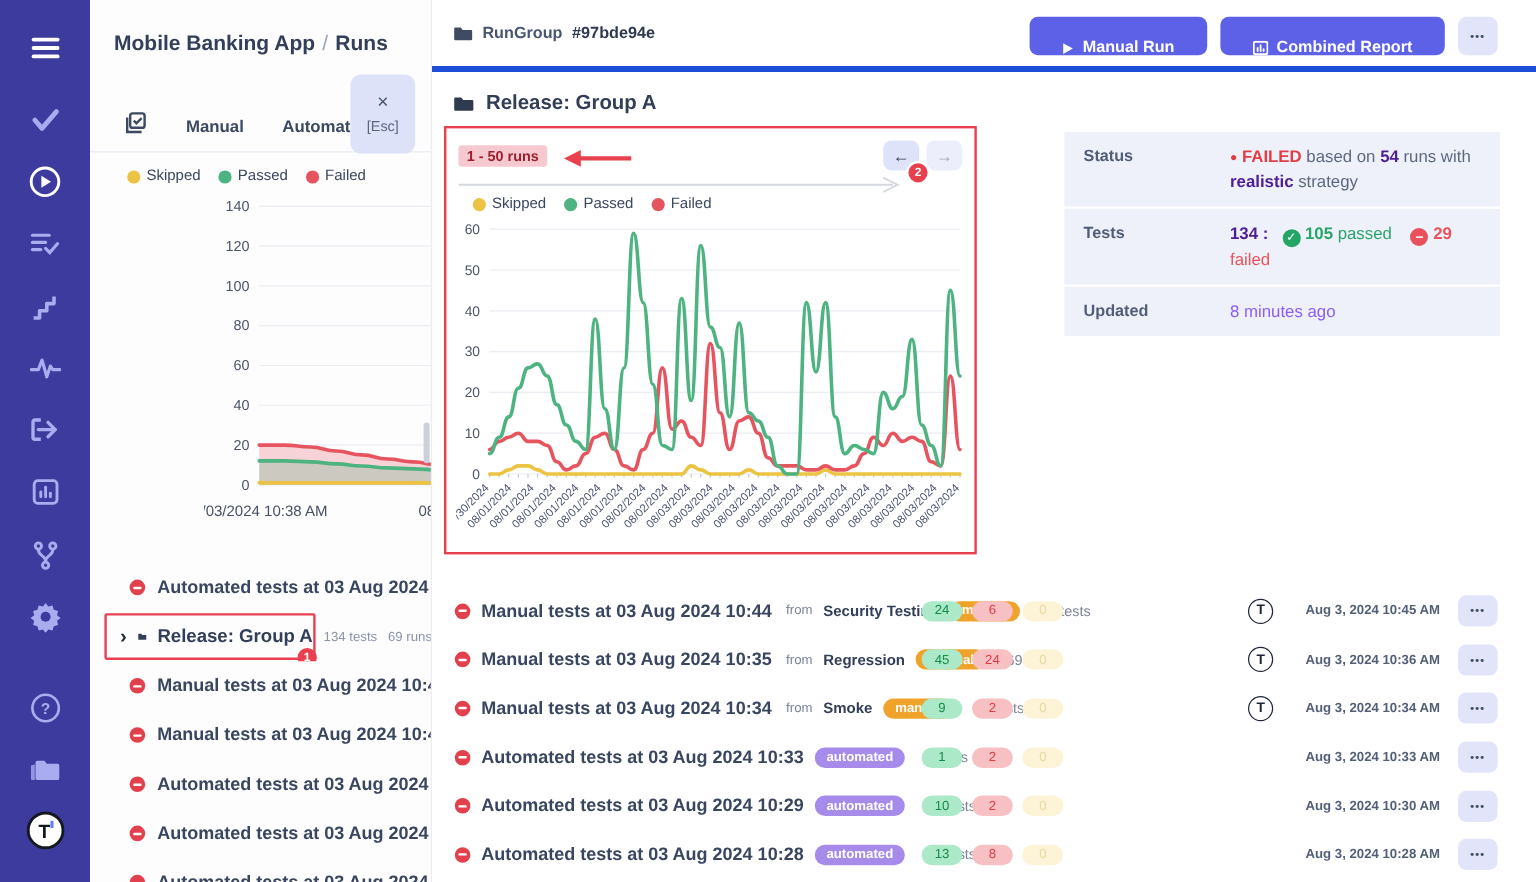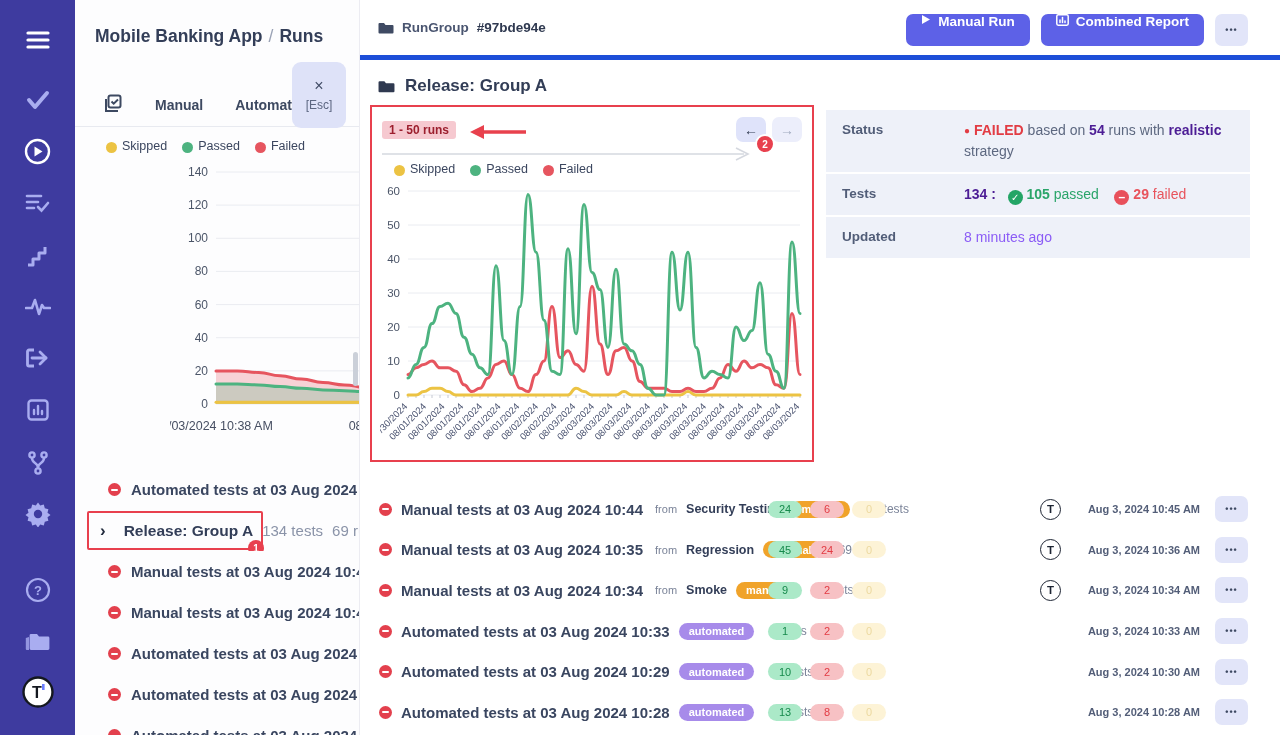--- a/index.html
+++ b/index.html
@@ -35,36 +35,36 @@
 
   #left-run-list { position:absolute; left:0; top:469px; width:285px; }
   .lrow { position:relative; height:41px; display:flex; align-items:center; gap:10px; padding-left:33px;
     white-space:nowrap; overflow:hidden; cursor:pointer; }
   .lrow .t { font-size:15px; font-weight:600; color:#3a4660; }
   .fail-ic { flex:0 0 13px; width:13px; height:13px; border-radius:50%; background:#e3404d; position:relative; }
   .fail-ic::after { content:""; position:absolute; left:3px; top:5.5px; width:7px; height:2px; background:#fff; border-radius:1px; }
   .lrow.group { padding-left:25px; gap:9px; }
   .lrow.group .chev { font-size:17px; font-weight:700; color:#222b3d; line-height:1; }
   .lrow.group .gt { font-size:15.5px; font-weight:700; color:#333e58; }
-  .lrow.group .meta { font-size:15px; color:#8a93a8; font-weight:400; }
+  .lrow.group .meta { font-size:11px; color:#8a93a8; font-weight:400; }
   .lrow.group .redbox { position:absolute; left:12px; top:1px; width:176px; height:39px;
     border:2px solid #e8404e; border-radius:2px; pointer-events:none; }
   .callout { width:16px; height:16px; border-radius:50%; background:#e8404e; color:#fff; font-size:10px; font-weight:700;
     display:flex; align-items:center; justify-content:center; }
   .lrow.group .callout { position:absolute; left:173px; top:30px; }
 
   
   #main { position:absolute; left:360px; top:0; width:920px; height:735px; background:#fff; }
   #topbar { position:absolute; left:0; top:0; width:920px; height:60px; border-bottom:5px solid #1d4ed8; background:#fff; }
   #topbar .crumb { position:absolute; left:18px; top:20px; display:flex; align-items:center; gap:8px; }
   #topbar .gl { font-size:13.5px; font-weight:600; color:#4a5570; }
   #topbar .gid { font-size:13.5px; font-weight:800; color:#2f3950; }
   #topbar .btns { position:absolute; right:32px; top:14px; display:flex; gap:11px; }
-  .btn { display:flex; align-items:flex-start; gap:7px; background:#5d61e7; color:#fff; font-size:13.5px; font-weight:700;
-    border:none; border-radius:7px; padding:0 15px; height:32px; cursor:pointer; font-family:inherit; }
+  .btn { display:flex; align-items:flex-end; gap:7px; background:#5d61e7; color:#fff; font-size:13.5px; font-weight:700;
+    border:none; border-radius:7px; padding:0 27px; height:32px; cursor:pointer; font-family:inherit; }
   .btn-light { background:#e2e5f9; color:#3f4a63; border:none; border-radius:7px; height:32px; width:33px;
     font-size:9px; letter-spacing:1px; font-weight:800; cursor:pointer; font-family:inherit; }
 
   #section-head { position:absolute; left:18px; top:76px; display:flex; align-items:center; gap:10px;
     font-size:17px; font-weight:800; color:#323d56; }
 
   
   #chartbox { position:absolute; left:10px; top:105px; width:444px; height:357px; border:2px solid #e8404e; background:#fff; }
   #range-pill { position:absolute; left:10px; top:14px; background:#f6c9d0; color:#9c1f2e; font-size:12px; font-weight:800;
     padding:2px 7px; border-radius:3px; }
@@ -72,21 +72,21 @@
   #pager { position:absolute; right:10px; top:10px; display:flex; gap:6px; }
   .pgbtn { width:30px; height:25px; border:none; border-radius:7px; font-size:14px; cursor:pointer; font-family:inherit; }
   .pgbtn.prev { background:#dfe3fa; color:#2f3950; }
   .pgbtn.next { background:#eceefb; color:#a2abc0; }
   #pager-badge { position:absolute; left:19px; top:17px; border:2px solid #fff; box-sizing:content-box; }
   #grayline { position:absolute; left:10px; top:40px; }
   #main-legend { position:absolute; left:22px; top:55px; }
   #main-chart-svg { position:absolute; left:8px; top:76px; }
 
   
-  #statuspanel { position:absolute; right:30px; top:110px; width:424px; }
+  #statuspanel { position:absolute; right:30px; top:110px; width:363px; }
   .srow { background:#eef1f9; display:flex; padding:10px 16px; margin-bottom:2px; align-items:flex-start; }
   .srow .lbl { flex:0 0 122px; font-size:13.5px; font-weight:600; color:#515d78; padding-top:2px; }
   .srow .val { flex:1; font-size:14px; color:#5d6880; line-height:1.5; }
   .b-dark { font-weight:700; color:#4c1d95; }
   .t-failed { color:#e23c44; font-weight:800; }
   .dot-red { color:#e23c44; font-size:10px; vertical-align:1px; }
   .ic-check { display:inline-flex; width:15px; height:15px; border-radius:50%; background:#23a566; color:#fff;
     font-size:10px; align-items:center; justify-content:center; vertical-align:-2px; }
   .ic-minus { display:inline-flex; width:15px; height:15px; border-radius:50%; background:#e8505b; color:#fff;
     font-size:12px; font-weight:700; align-items:center; justify-content:center; vertical-align:-2px; line-height:0; }

